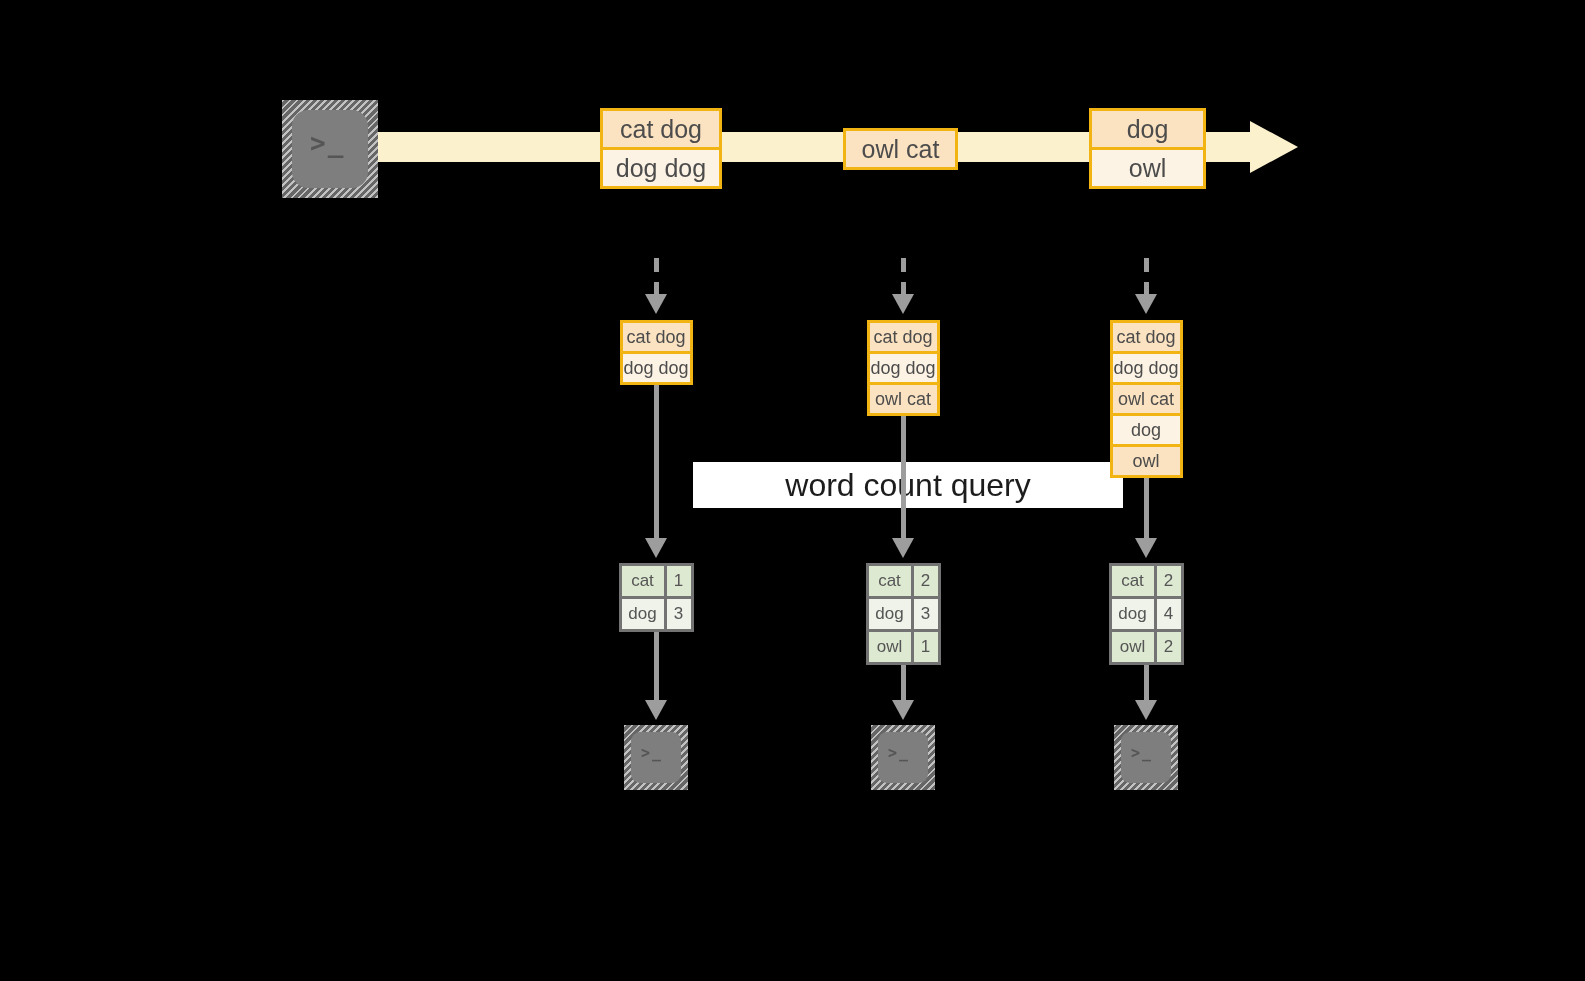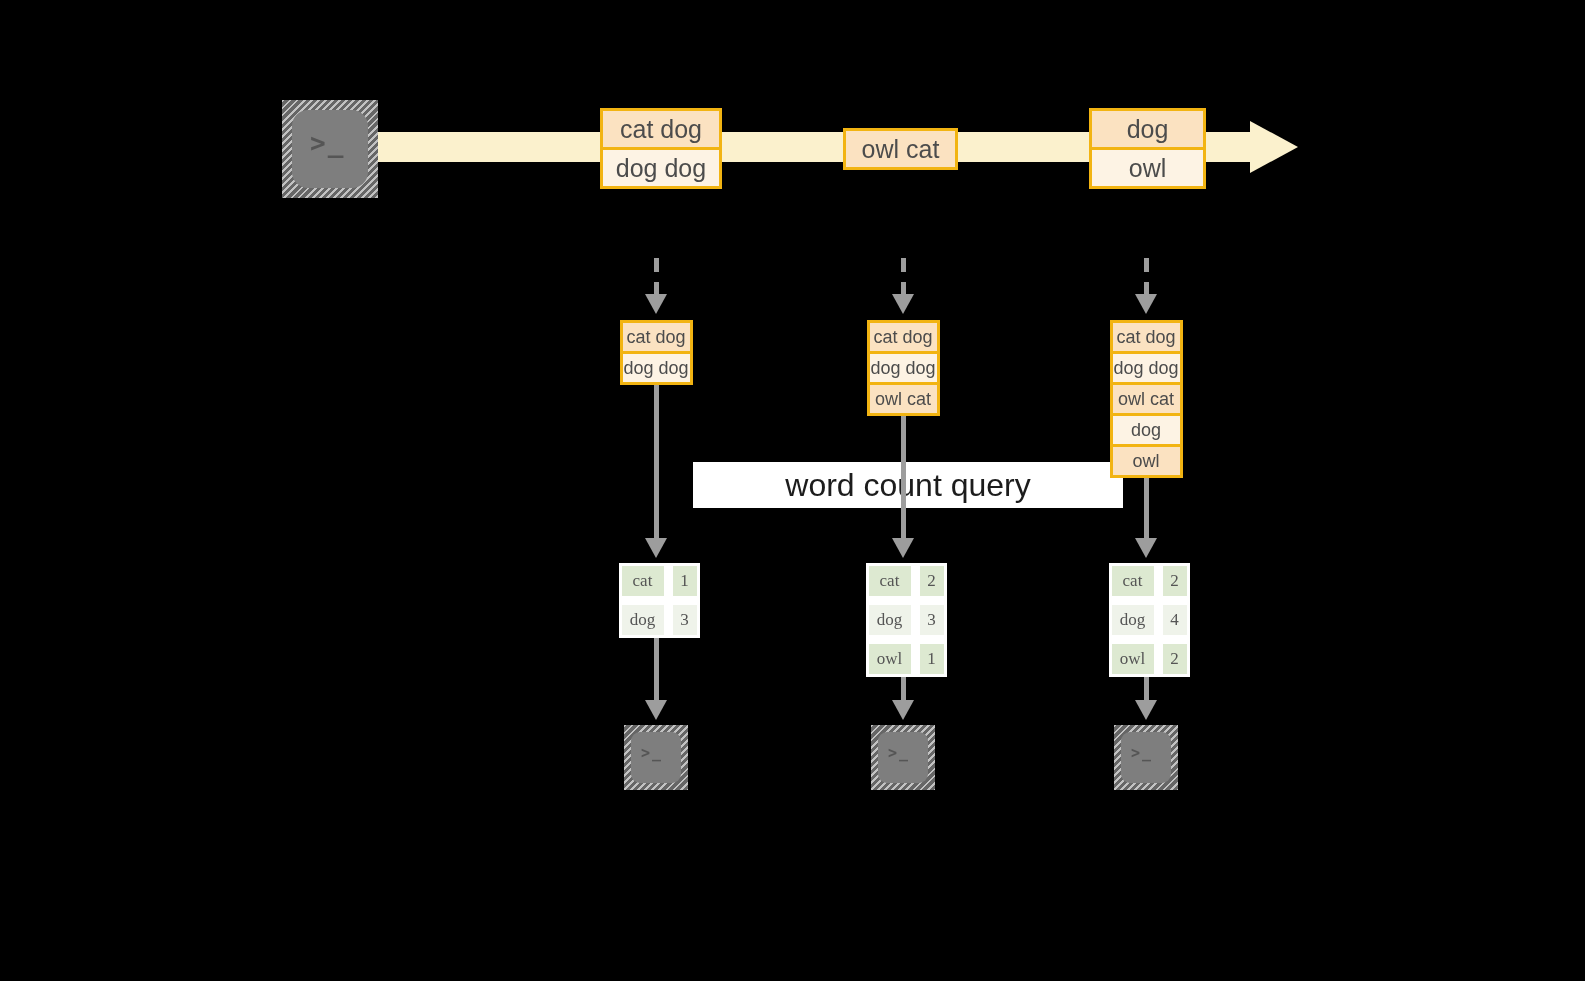--- a/index.html
+++ b/index.html
@@ -22,21 +22,21 @@
   .record{grid-auto-rows:36px;}
   .record .cell{font-size:25px;}
   .rec1{left:600px;top:108px;grid-template-columns:116px;}
   .rec2{left:843px;top:128px;grid-template-columns:109px;}
   .rec3{left:1089px;top:108px;grid-template-columns:111px;}
   .buffer{grid-auto-rows:28px;grid-template-columns:67px;top:320px;left:calc(var(--cx) - 36.5px);}
   .buffer .cell{font-size:18px;}
 
   
   .gtable{position:absolute;display:grid;grid-template-columns:42px 24px;grid-auto-rows:30px;
-    gap:9px;padding:3px;background:#ffffff;z-index:5;top:563px;left:calc(var(--cx) - 37.5px);font-family:Liberation Serif, serif;}
+    gap:3px;padding:3px;background:#737373;z-index:5;top:563px;left:calc(var(--cx) - 37.5px);}
   .gtable .gcell{display:flex;align-items:center;justify-content:center;font-size:17px;color:#555;}
   .gtable .r-odd{background:#dde9d1;}
   .gtable .r-even{background:#eff3ea;}
 
   
   .varrow{position:absolute;left:calc(var(--cx) - 11px);width:22px;z-index:3;}
   .varrow .shaft{width:5px;margin:0 auto;background:#9d9d9d;}
   .varrow.dashed .shaft{background:repeating-linear-gradient(to bottom,#9d9d9d 0 14px,transparent 14px 24px);}
   .varrow .head{width:0;height:0;border-left:11px solid transparent;border-right:11px solid transparent;
     border-top:20px solid #9d9d9d;}

